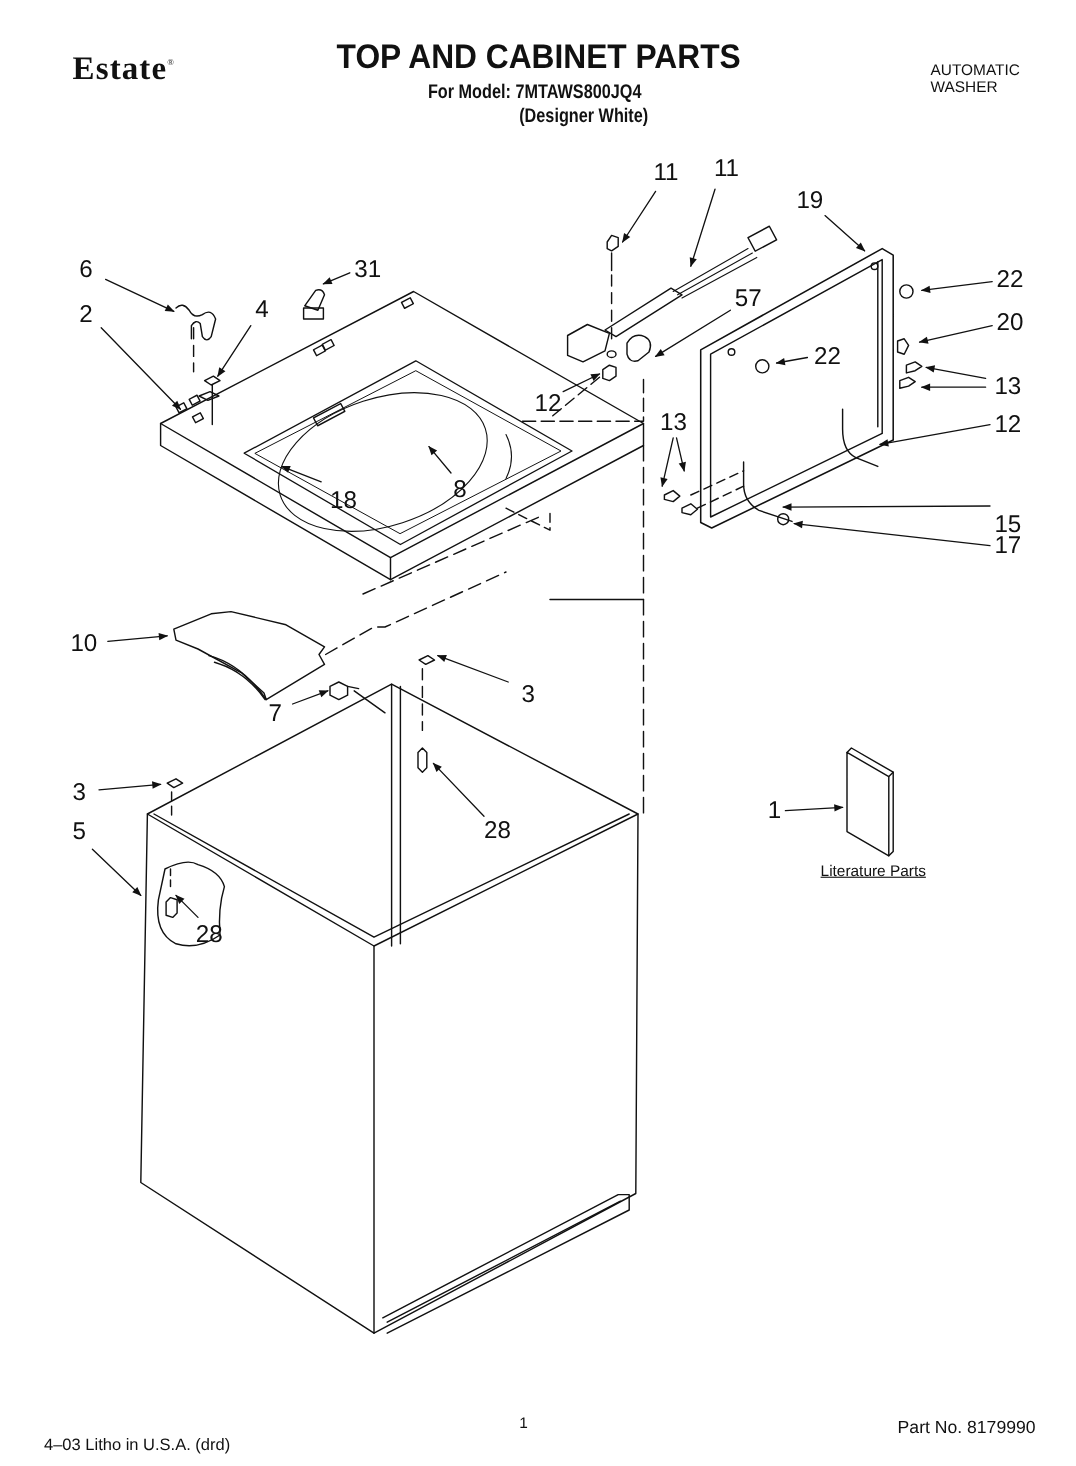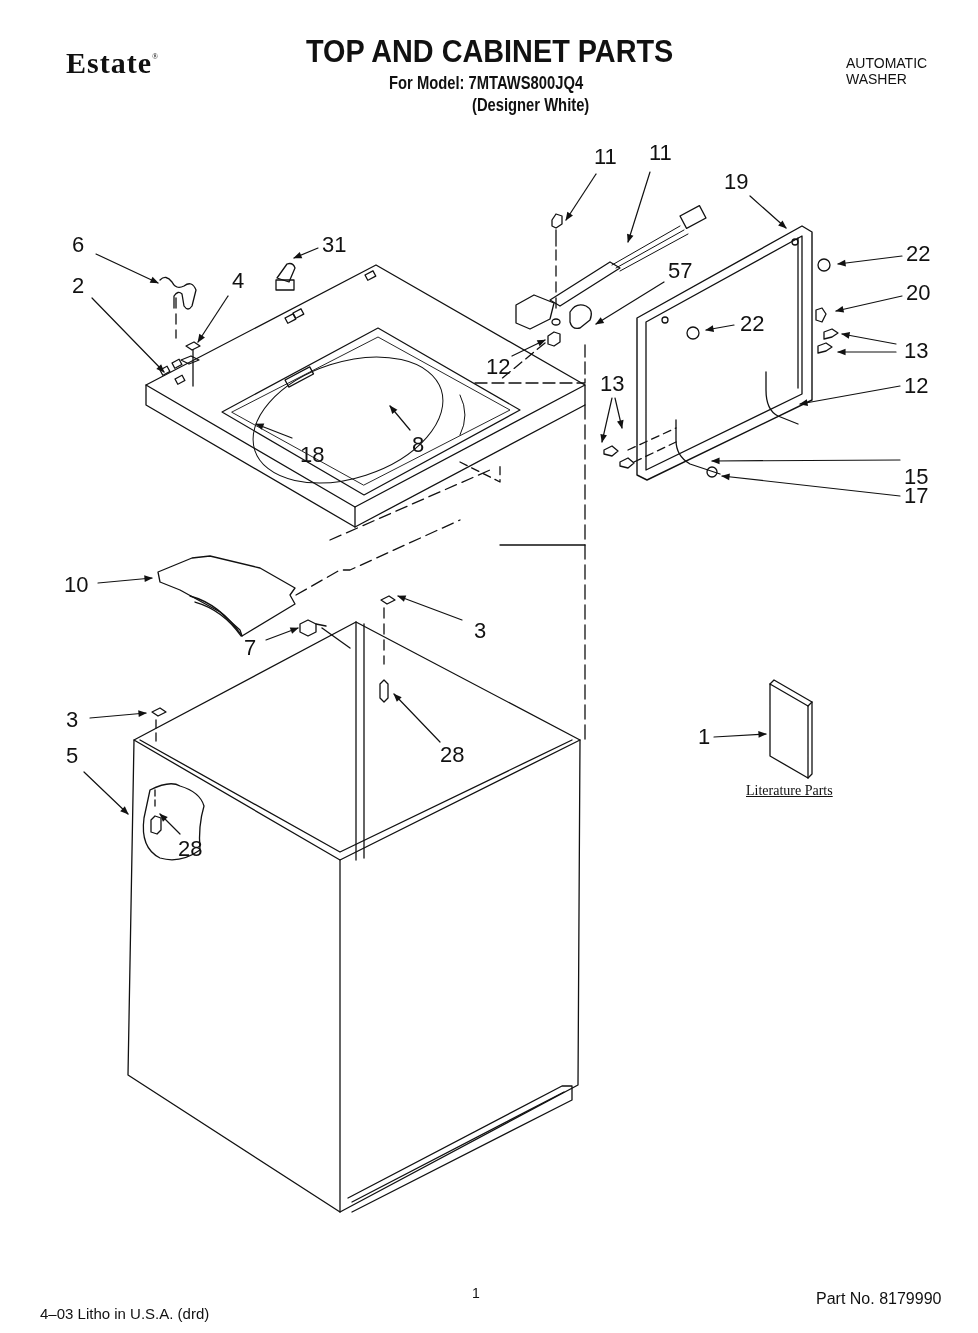--- a/index.html
+++ b/index.html
@@ -5,21 +5,21 @@
   html, body { margin:0; padding:0; background:#ffffff; }
   body { width:978px; height:1333px; position:relative; overflow:hidden; font-family:"Liberation Sans", sans-serif; color:#111; }
   .abs { position:absolute; white-space:nowrap; }
   .brand { left:66px; top:26px; font-family:Liberation Serif, serif; font-weight:bold; font-size:30px; letter-spacing:1px;margin-top:20px; }
   .brand sup { font-size:8px; vertical-align:top; position:relative; top:6px; font-weight:normal; }
   .title { left:306px; top:34px; font-size:31px; font-weight:bold; transform:scaleX(0.93); transform-origin:left top; }
   .subtitle { left:389px; top:73px; font-size:18px; font-weight:bold; transform:scaleX(0.82); transform-origin:left top; }
   .subtitle2 { left:472px; top:95px; font-size:18px; font-weight:bold; transform:scaleX(0.82); transform-origin:left top; }
   .prodtype { left:846px; top:55px; font-size:14px; line-height:16px; text-align:left; }
   .lbl { position:absolute; font-size:22px; font-family:"Liberation Sans", sans-serif; line-height:1; }
-  .lit { left:746px; top:783px; font-size:14px; text-decoration:underline;font-family:Liberation Serif, serif; }
+  .lit { left:746px; top:783px; font-size:14px; text-decoration:underline; }
   .footer-left { left:40px; top:1277px; font-size:15px;margin-top:28px; }
   .footer-page { left:472px; top:1285px; font-size:14px; }
   .footer-right { left:816px; top:1290px; font-size:16px; }
   svg#diagram { position:absolute; left:0; top:0; }
 </style>
 </head>
 <body>
 
 <div class="abs brand"><span>Estate</span><sup>®</sup></div>
 <div class="abs title">TOP AND CABINET PARTS</div>

